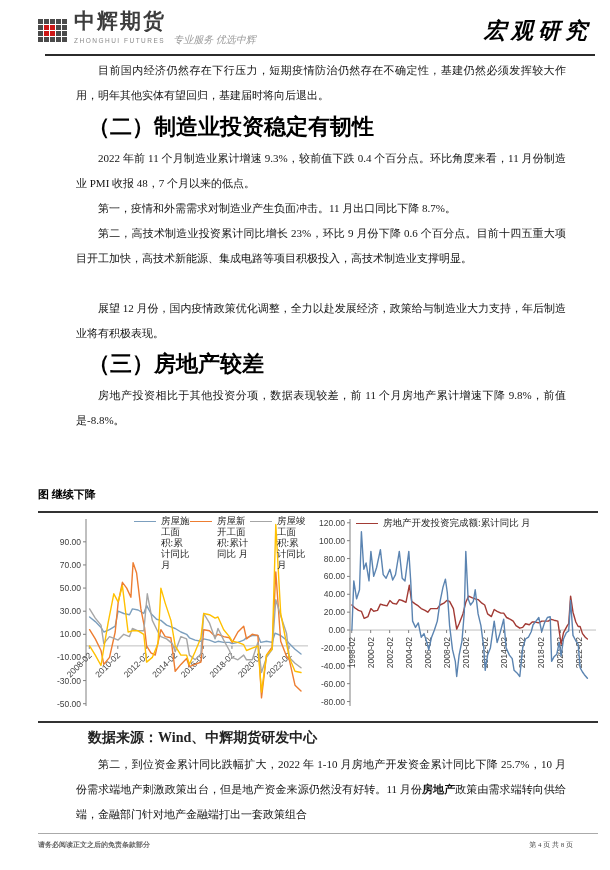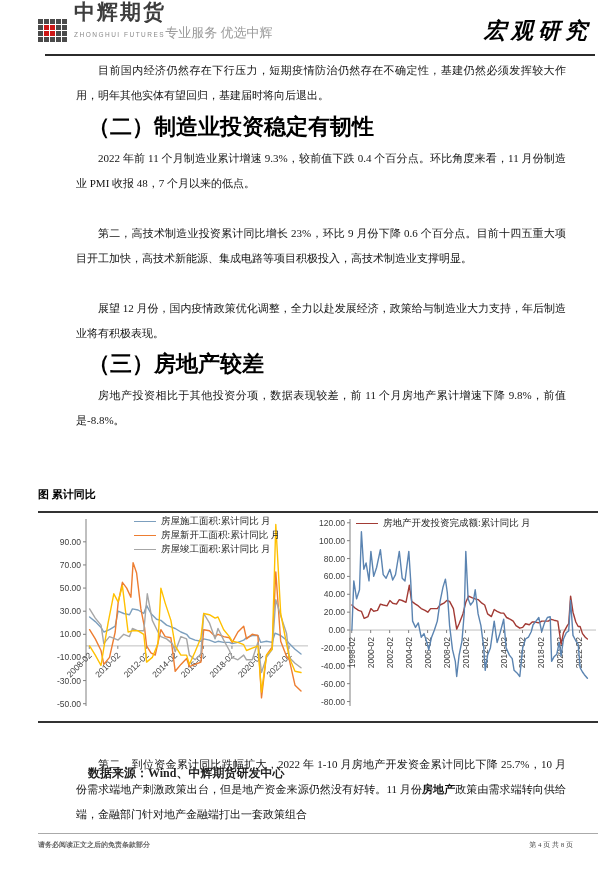--- a/index.html
+++ b/index.html
@@ -1,46 +1,46 @@
 <!DOCTYPE html>
 <html><head>
 <meta charset="utf-8">
 <style>
   * { margin:0; padding:0; box-sizing:border-box; }
   html,body { background:#ffffff; }
   body { width:610px; height:870px; font-family:"Liberation Serif","DejaVu Serif",serif; color:#111; }
   .page { position:relative; width:610px; height:870px; background:#fff; overflow:hidden; }
 
   
-  .brand { position:absolute; left:38px; top:1px; display:flex; align-items:flex-end; }
+  .brand { position:absolute; left:38px; top:10px; display:flex; align-items:center; }
   .logo-grid { display:grid; grid-template-columns:repeat(5,5px); grid-template-rows:repeat(4,5px); gap:1px; margin-top:3px; }
   .logo-grid i { display:block; background:#4a4a4a; }
   .logo-grid i.r { background:#cc1616; }
   .brand-text { margin-left:7px; }
   .brand-cn { font-family:"Liberation Sans","DejaVu Sans",sans-serif; font-weight:bold; font-size:21px; line-height:22px; color:#3d3d3d; letter-spacing:2px; }
   .brand-sub { display:flex; align-items:baseline; margin-top:1px; }
   .brand-en { font-family:"Liberation Sans","DejaVu Sans",sans-serif; font-size:6.5px; color:#8a8a8a; letter-spacing:1.5px; }
-  .brand-slogan { font-size:13px; color:#9a9a9a; }
+  .brand-slogan { font-size:10px; color:#9a9a9a; font-style:italic; margin-left:8px; }
   .report-type { position:absolute; right:18px; top:16px; font-size:22px; font-weight:bold; font-style:italic; letter-spacing:5px; color:#000; }
   .header-rule { position:absolute; left:45px; top:54px; width:550px; height:2px; background:#2b2b2b; }
 
   
   .para { position:absolute; left:76px; width:490px; font-size:11px; line-height:25px; text-align:justify; text-indent:2em; color:#141414; }
   .heading { position:absolute; left:88px; width:490px; font-size:22px; font-weight:bold; color:#000; }
   .fig-label { position:absolute; left:38px; top:487px; font-size:11px; font-weight:bold; color:#000; }
   .rule { position:absolute; left:38px; width:560px; background:#333; height:1.5px; }
   .thin-rule { position:absolute; left:38px; width:560px; background:#aaa; height:1px; }
-  .source-line { position:absolute; left:88px; top:729px; font-size:12px; font-weight:bold; color:#222;margin-top:36px; }
+  .source-line { position:absolute; left:88px; top:729px; font-size:14px; font-weight:bold; color:#222; }
 
   
   .chart { position:absolute; top:514px; height:198px; }
   .chart svg { display:block; }
   #chart-box-0 { left:42px; width:268px; }
   #chart-box-1 { left:310px; width:288px; }
-  .legend { position:absolute; display:flex; flex-direction:column; }
+  .legend { position:absolute; display:flex; flex-direction:row; }
   #legend-0 { left:92px; top:2px; width:172px; }
   #legend-1 { left:46px; top:4px; width:220px;gap:6px; }
   .legend-row { display:flex; align-items:flex-start; margin-bottom:3px; font-size:9.5px; line-height:11px; color:#222; }
   .legend-swatch { flex:0 0 22px; height:0; border-top:1.6px solid #000; margin:5px 5px 0 0; }
 
   .bold { font-weight:bold; }
 
   
   .footer-disclaimer { position:absolute; left:38px; top:840px; font-size:7px; color:#666;font-weight:bold; }
   .footer-page { position:absolute; right:37px; top:840px; font-size:7px; color:#444; }
@@ -80,26 +80,27 @@
         <span class="brand-slogan">专业服务 优选中辉</span>
       </div>
     </div>
   </div>
   <div class="report-type">宏观研究</div>
   <div class="header-rule"></div>
 
   <div class="para" style="top:58px">目前国内经济仍然存在下行压力，短期疫情防治仍然存在不确定性，基建仍然必须发挥较大作用，明年其他实体有望回归，基建届时将向后退出。</div>
   <div class="heading" style="top:112px">（二）制造业投资稳定有韧性</div>
   <div class="para" style="top:146px">2022 年前 11 个月制造业累计增速 9.3%，较前值下跌 0.4 个百分点。环比角度来看，11 月份制造业 PMI 收报 48，7 个月以来的低点。</div>
+  <div class="para" style="top:196px">第一，疫情和外需需求对制造业产生负面冲击。11 月出口同比下降 8.7%。</div>
   <div class="para" style="top:221px">第二，高技术制造业投资累计同比增长 23%，环比 9 月份下降 0.6 个百分点。目前十四五重大项目开工加快，高技术新能源、集成电路等项目积极投入，高技术制造业支撑明显。</div>
   <div class="para" style="top:296px">展望 12 月份，国内疫情政策优化调整，全力以赴发展经济，政策给与制造业大力支持，年后制造业将有积极表现。</div>
   <div class="heading" style="top:349px">（三）房地产较差</div>
   <div class="para" style="top:383px">房地产投资相比于其他投资分项，数据表现较差，前 11 个月房地产累计增速下降 9.8%，前值是-8.8%。</div>
 
-  <div class="fig-label">图 累计同比</div>
+  <div class="fig-label">图 继续下降</div>
   <div class="rule" style="top:511px"></div>
 
   <div class="chart" id="chart-box-0">
     <svg id="chart-0" width="268" height="198">
         <line x1="44" y1="131.875" x2="266" y2="131.875" stroke="#bfbfbf" stroke-width="1"></line>
         <line x1="44" y1="5" x2="44" y2="192" stroke="#808080" stroke-width="1"></line>
         <line x1="41" y1="27.8125" x2="44" y2="27.8125" stroke="#808080" stroke-width="1"></line>
         <text x="39" y="30.8125" text-anchor="end" font-size="8.5" fill="#404040" font-family="&quot;Liberation Sans&quot;,&quot;DejaVu Sans&quot;,sans-serif">90.00</text>
         <line x1="41" y1="50.9375" x2="44" y2="50.9375" stroke="#808080" stroke-width="1"></line>
         <text x="39" y="53.9375" text-anchor="end" font-size="8.5" fill="#404040" font-family="&quot;Liberation Sans&quot;,&quot;DejaVu Sans&quot;,sans-serif">70.00</text>

